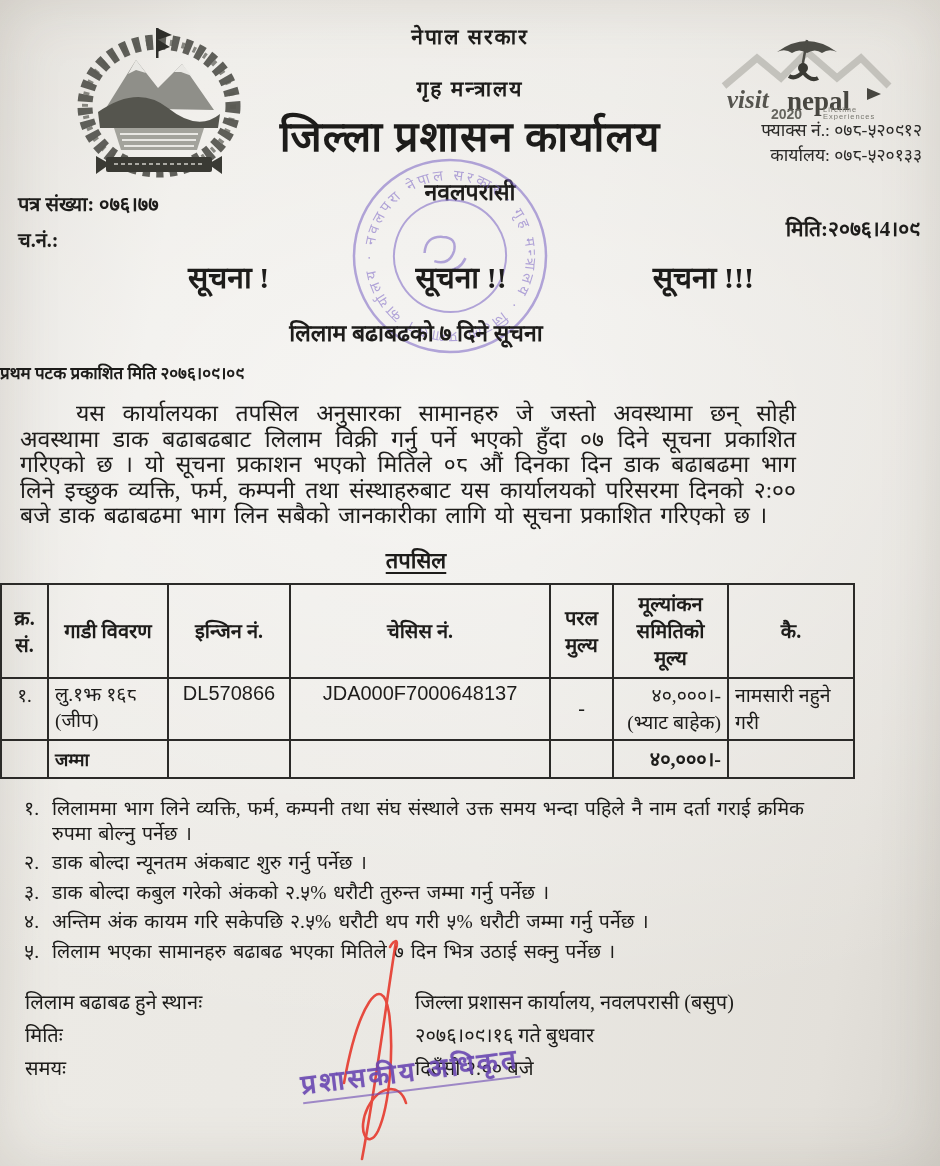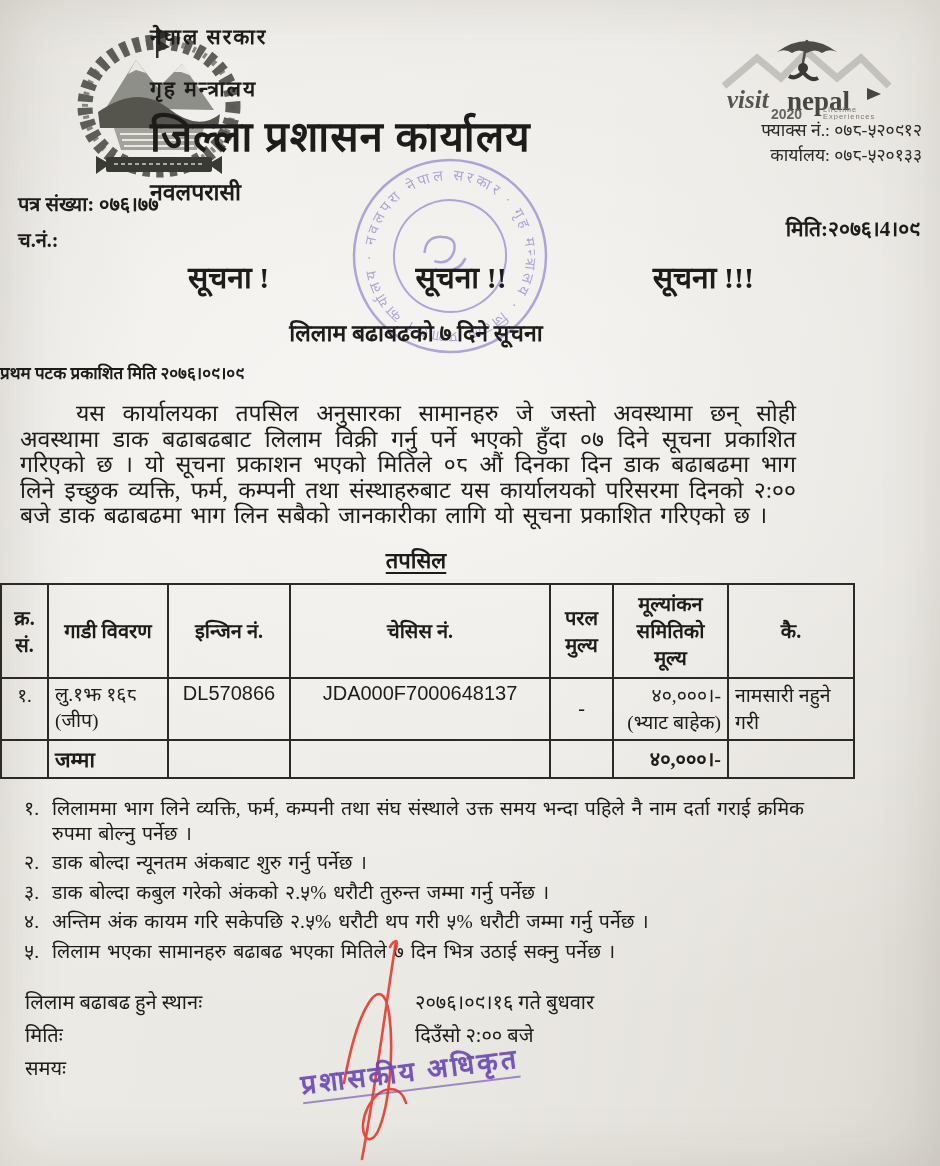--- a/index.html
+++ b/index.html
@@ -11,21 +11,21 @@
     background:
       radial-gradient(ellipse 1400px 900px at 45% 35%, rgba(255,255,255,.55), rgba(255,255,255,0) 70%),
       linear-gradient(100deg, #dedbd5 0%, #eceae5 18%, #eae8e3 55%, #e3e0da 88%, #d9d6d0 100%);
     box-shadow: inset 0 0 60px rgba(120,110,95,.18);
     font-family:"Liberation Serif","DejaVu Serif",serif;
     color:#1d1c1a;
     overflow:hidden;
   }
   
   .emblem { position:absolute; left:68px; top:26px; width:182px; height:158px; }
-  .head-center { position:absolute; left:150px; width:640px; top:22px; text-align:left; }
+  .head-center { position:absolute; left:150px; width:640px; top:22px; text-align:center; }
   .gov-line   { font-size:21px; font-weight:bold; letter-spacing:2px; }
   .min-line   { font-size:21px; font-weight:bold; letter-spacing:2px; margin-top:24px; }
   .office-line{ font-size:42px; font-weight:bold; letter-spacing:1px; margin-top:4px; white-space:nowrap; }
   .dist-line  { font-size:23px; font-weight:bold; margin-top:12px; }
   .vn-logo { position:absolute; right:46px; top:28px; width:175px; height:92px; }
   .contact { position:absolute; right:18px; top:118px; text-align:right; font-size:17.5px; line-height:25px; color:#2a2927; }
   
   .meta-left { position:absolute; left:18px; top:186px; font-size:20px; font-weight:bold; line-height:36px; }
   .meta-date { position:absolute; right:20px; top:214px; font-size:21px; font-weight:bold; }
   
@@ -50,21 +50,21 @@
   table.lot th, table.lot td { border:2px solid #2b2a28; padding:3px 6px; }
   table.lot th { font-size:20px; font-weight:bold; height:94px; }
   td.sn { text-align:center; font-size:19px; vertical-align:top; padding-top:8px; }
   td.veh { font-size:19.5px; vertical-align:top; padding-top:6px; line-height:26px; }
   td.mono { font-family:"Liberation Sans","DejaVu Sans",sans-serif; font-size:20px; text-align:center; vertical-align:top; padding-top:8px; }
   td.cost { text-align:center; font-size:20px; vertical-align:middle; }
   td.val { text-align:right; font-size:19.5px; vertical-align:top; padding-top:6px; line-height:27px; }
   td.rem { font-size:19.5px; vertical-align:top; padding-top:6px; line-height:27px; }
   tr.data-row td { height:62px; }
   tr.total-row td { height:38px; }
-  .total-label { font-size:21px; font-weight:bold; padding-left:22px; }
+  .total-label { font-size:18px; font-weight:bold; padding-left:22px; }
   .total-val { text-align:right; font-size:20px; font-weight:bold; }
   
   .conditions { margin:17px 18px 0 24px; font-size:19.5px; line-height:25px; word-spacing:2px; }
   .cond { display:flex; margin-bottom:4.5px; }
   .cond-num { width:28px; flex:0 0 28px; }
   .cond-text { flex:1; padding-right:4px; }
   
   .footer { margin-top:22px; position:relative; height:110px; }
   .f-labels { position:absolute; left:25px; top:0; font-size:20px; font-weight:normal; line-height:33px; }
   .f-values { position:absolute; left:415px; top:0; font-size:20px; line-height:33px; }
@@ -221,20 +221,21 @@
       </div>
     </div>
 
     <div class="footer">
       <div class="f-labels">
         <div>लिलाम बढाबढ हुने स्थानः</div>
         <div>मितिः</div>
         <div>समयः</div>
       </div>
       <div class="f-values">
+        <div>जिल्ला प्रशासन कार्यालय, नवलपरासी (बसुप)</div>
         <div>२०७६।०९।१६ गते बुधवार</div>
         <div>दिउँसो २:०० बजे</div>
       </div>
     </div>
   </div>
 
   <svg class="signature" viewBox="0 0 120 228">
     <g fill="none" stroke="#e63a2e" stroke-width="2.6" stroke-linecap="round" opacity=".9">
       <path d="M64,6 C55,62 44,150 30,224"></path>
       <path d="M12,148 C26,70 50,34 57,78 C62,112 58,170 46,196 C36,216 24,196 36,172 C48,150 68,148 74,168"></path>

